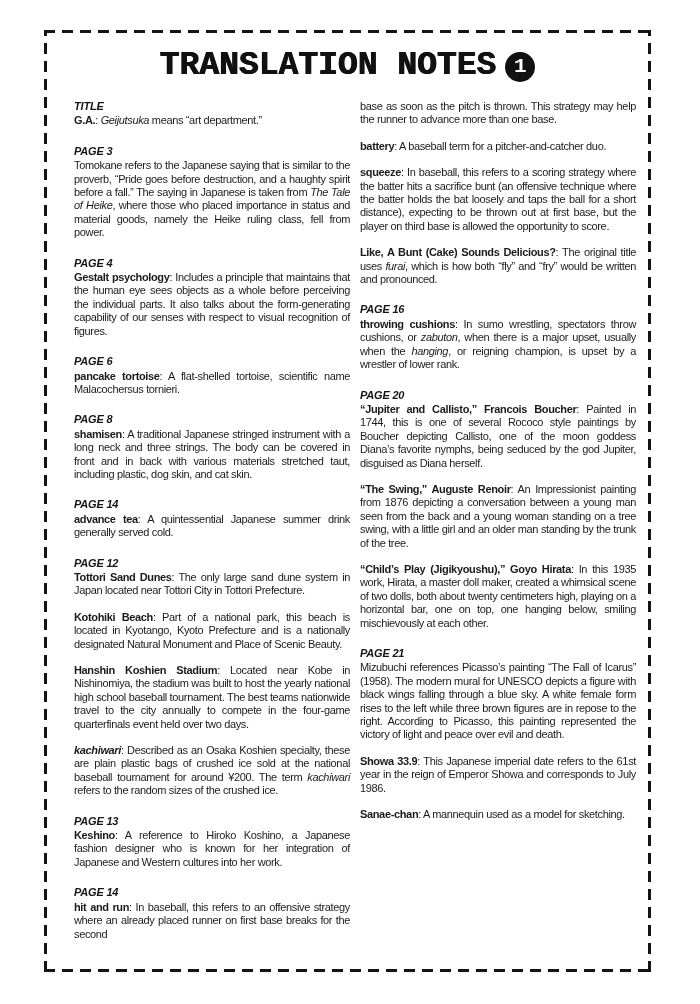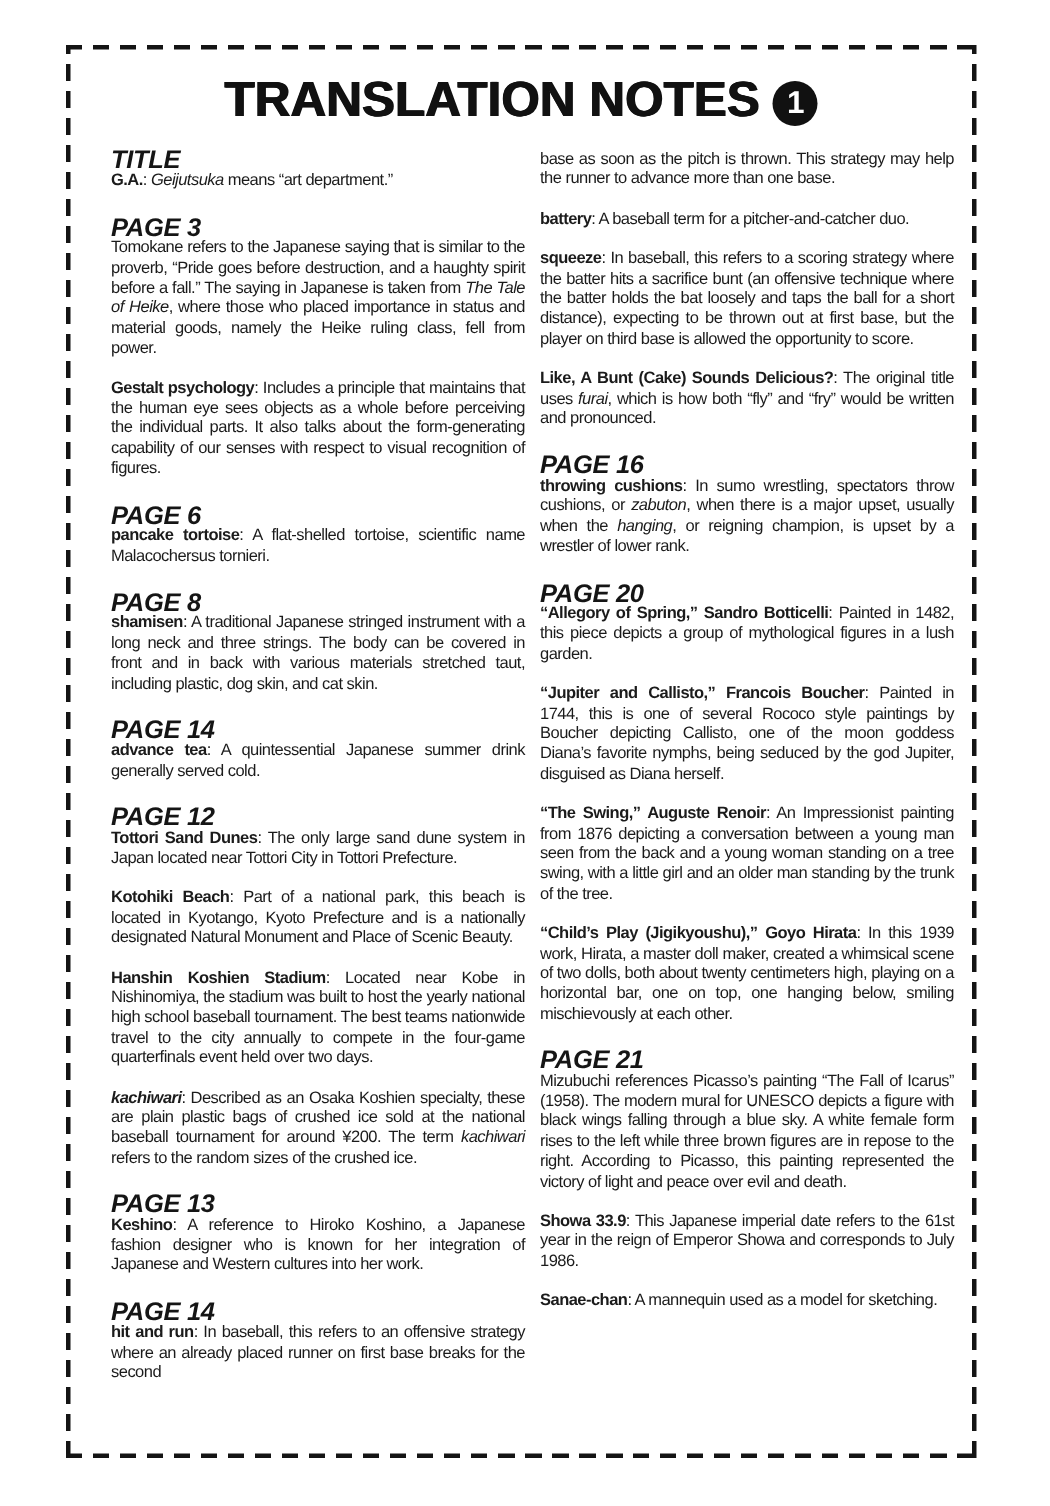--- a/index.html
+++ b/index.html
@@ -15,38 +15,38 @@
       repeating-linear-gradient(90deg,#141414 0 11px,transparent 11px 18px),
       repeating-linear-gradient(90deg,#141414 0 11px,transparent 11px 18px),
       repeating-linear-gradient(0deg,#141414 0 11px,transparent 11px 18px),
       repeating-linear-gradient(0deg,#141414 0 11px,transparent 11px 18px);
     background-size:100% 3px,100% 3px,3px 100%,3px 100%;
     background-position:0 0,0 100%,0 0,100% 0;
     box-sizing:border-box;
   }
   .title-row{
     margin-top:16px;text-align:center;
-    font-family:Liberation Sans, sans-serif;
+    font-family:Liberation Mono, monospace;
     font-weight:bold;font-size:33px;line-height:40px;color:#111;
     letter-spacing:0px;white-space:nowrap;
     text-shadow:0.6px 0 0 #111, -0.3px 0 0 #111;
   }
   .badge{
     display:inline-block;width:30px;height:30px;border-radius:50%;
     background:#111;color:#fff;font-size:21px;line-height:30px;
     text-align:center;vertical-align:2px;margin-left:9px;
     text-shadow:none;font-weight:bold;
   }
   .cols{
     display:flex;gap:10px;box-sizing:border-box;
     padding:14px 15px 0 30px;
   }
   .col{flex:1;min-width:0;}
   .sec-header{
-    font-style:italic;font-weight:bold;font-size:17px;line-height:13.4px;
+    font-style:italic;font-weight:bold;font-size:11px;line-height:13.4px;
     letter-spacing:-0.2px;margin:17px 0 1px 0;color:#151515;
   }
   .sec-header:first-child{margin-top:0;}
   p.para{
     margin:0 0 13px 0;font-size:11px;line-height:13.4px;
     letter-spacing:-0.35px;text-align:justify;color:#1b1b1b;
   }
   .sb{font-weight:bold;}
   .si{font-style:italic;}
   .sbi{font-weight:bold;font-style:italic;}
@@ -57,20 +57,21 @@
 <div class="frame">
   <div class="title-row">
     <span>TRANSLATION NOTES</span><span class="badge">1</span>
   </div>
   <div class="cols">
     <div class="col">
         <div class="sec-header">TITLE</div>
         <p class="para"><span class="sb">G.A.</span><span>: </span><span class="si">Geijutsuka</span><span> means “art department.”</span></p>
         <div class="sec-header">PAGE 3</div>
         <p class="para"><span>Tomokane refers to the Japanese saying that is similar to the proverb, “Pride goes before destruction, and a haughty spirit before a fall.” The saying in Japanese is taken from </span><span class="si">The Tale of Heike</span><span>, where those who placed importance in status and material goods, namely the Heike ruling class, fell from power.</span></p>
+        <div class="sec-header">PAGE 4</div>
         <p class="para"><span class="sb">Gestalt psychology</span><span>: Includes a principle that maintains that the human eye sees objects as a whole before perceiving the individual parts. It also talks about the form-generating capability of our senses with respect to visual recognition of figures.</span></p>
         <div class="sec-header">PAGE 6</div>
         <p class="para"><span class="sb">pancake tortoise</span><span>: A flat-shelled tortoise, scientific name Malacochersus tornieri.</span></p>
         <div class="sec-header">PAGE 8</div>
         <p class="para"><span class="sb">shamisen</span><span>: A traditional Japanese stringed instrument with a long neck and three strings. The body can be covered in front and in back with various materials stretched taut, including plastic, dog skin, and cat skin.</span></p>
         <div class="sec-header">PAGE 14</div>
         <p class="para"><span class="sb">advance tea</span><span>: A quintessential Japanese summer drink generally served cold.</span></p>
         <div class="sec-header">PAGE 12</div>
         <p class="para"><span class="sb">Tottori Sand Dunes</span><span>: The only large sand dune system in Japan located near Tottori City in Tottori Prefecture.</span></p>
         <p class="para"><span class="sb">Kotohiki Beach</span><span>: Part of a national park, this beach is located in Kyotango, Kyoto Prefecture and is a nationally designated Natural Monument and Place of Scenic Beauty.</span></p>
@@ -82,23 +83,22 @@
         <p class="para"><span class="sb">hit and run</span><span>: In baseball, this refers to an offensive strategy where an already placed runner on first base breaks for the second</span></p>
       </div>
     <div class="col">
         <p class="para"><span>base as soon as the pitch is thrown. This strategy may help the runner to advance more than one base.</span></p>
         <p class="para"><span class="sb">battery</span><span>: A baseball term for a pitcher-and-catcher duo.</span></p>
         <p class="para"><span class="sb">squeeze</span><span>: In baseball, this refers to a scoring strategy where the batter hits a sacrifice bunt (an offensive technique where the batter holds the bat loosely and taps the ball for a short distance), expecting to be thrown out at first base, but the player on third base is allowed the opportunity to score.</span></p>
         <p class="para"><span class="sb">Like, A Bunt (Cake) Sounds Delicious?</span><span>: The original title uses </span><span class="si">furai</span><span>, which is how both “fly” and “fry” would be written and pronounced.</span></p>
         <div class="sec-header">PAGE 16</div>
         <p class="para"><span class="sb">throwing cushions</span><span>: In sumo wrestling, spectators throw cushions, or </span><span class="si">zabuton</span><span>, when there is a major upset, usually when the </span><span class="si">hanging</span><span>, or reigning champion, is upset by a wrestler of lower rank.</span></p>
         <div class="sec-header">PAGE 20</div>
-        <p class="para"><span class="sb">“Allegory of Spring,” Sandro Botticelli</span><span>: Painted in 1482, this piece depicts a group of mythological figures in a lush garden.</span></p>
         <p class="para"><span class="sb">“Jupiter and Callisto,” Francois Boucher</span><span>: Painted in 1744, this is one of several Rococo style paintings by Boucher depicting Callisto, one of the moon goddess Diana’s favorite nymphs, being seduced by the god Jupiter, disguised as Diana herself.</span></p>
         <p class="para"><span class="sb">“The Swing,” Auguste Renoir</span><span>: An Impressionist painting from 1876 depicting a conversation between a young man seen from the back and a young woman standing on a tree swing, with a little girl and an older man standing by the trunk of the tree.</span></p>
-        <p class="para"><span class="sb">“Child’s Play (Jigikyoushu),” Goyo Hirata</span><span>: In this 1939 work, Hirata, a master doll maker, created a whimsical scene of two dolls, both about twenty centimeters high, playing on a horizontal bar, one on top, one hanging below, smiling mischievously at each other.</span></p>
+        <p class="para"><span class="sb">“Child’s Play (Jigikyoushu),” Goyo Hirata</span><span>: In this 1935 work, Hirata, a master doll maker, created a whimsical scene of two dolls, both about twenty centimeters high, playing on a horizontal bar, one on top, one hanging below, smiling mischievously at each other.</span></p>
         <div class="sec-header">PAGE 21</div>
         <p class="para"><span>Mizubuchi references Picasso’s painting “The Fall of Icarus” (1958). The modern mural for UNESCO depicts a figure with black wings falling through a blue sky. A white female form rises to the left while three brown figures are in repose to the right. According to Picasso, this painting represented the victory of light and peace over evil and death.</span></p>
         <p class="para"><span class="sb">Showa 33.9</span><span>: This Japanese imperial date refers to the 61st year in the reign of Emperor Showa and corresponds to July 1986.</span></p>
         <p class="para"><span class="sb">Sanae-chan</span><span>: A mannequin used as a model for sketching.</span></p>
       </div>
   </div>
 </div>
 
 </body></html>

